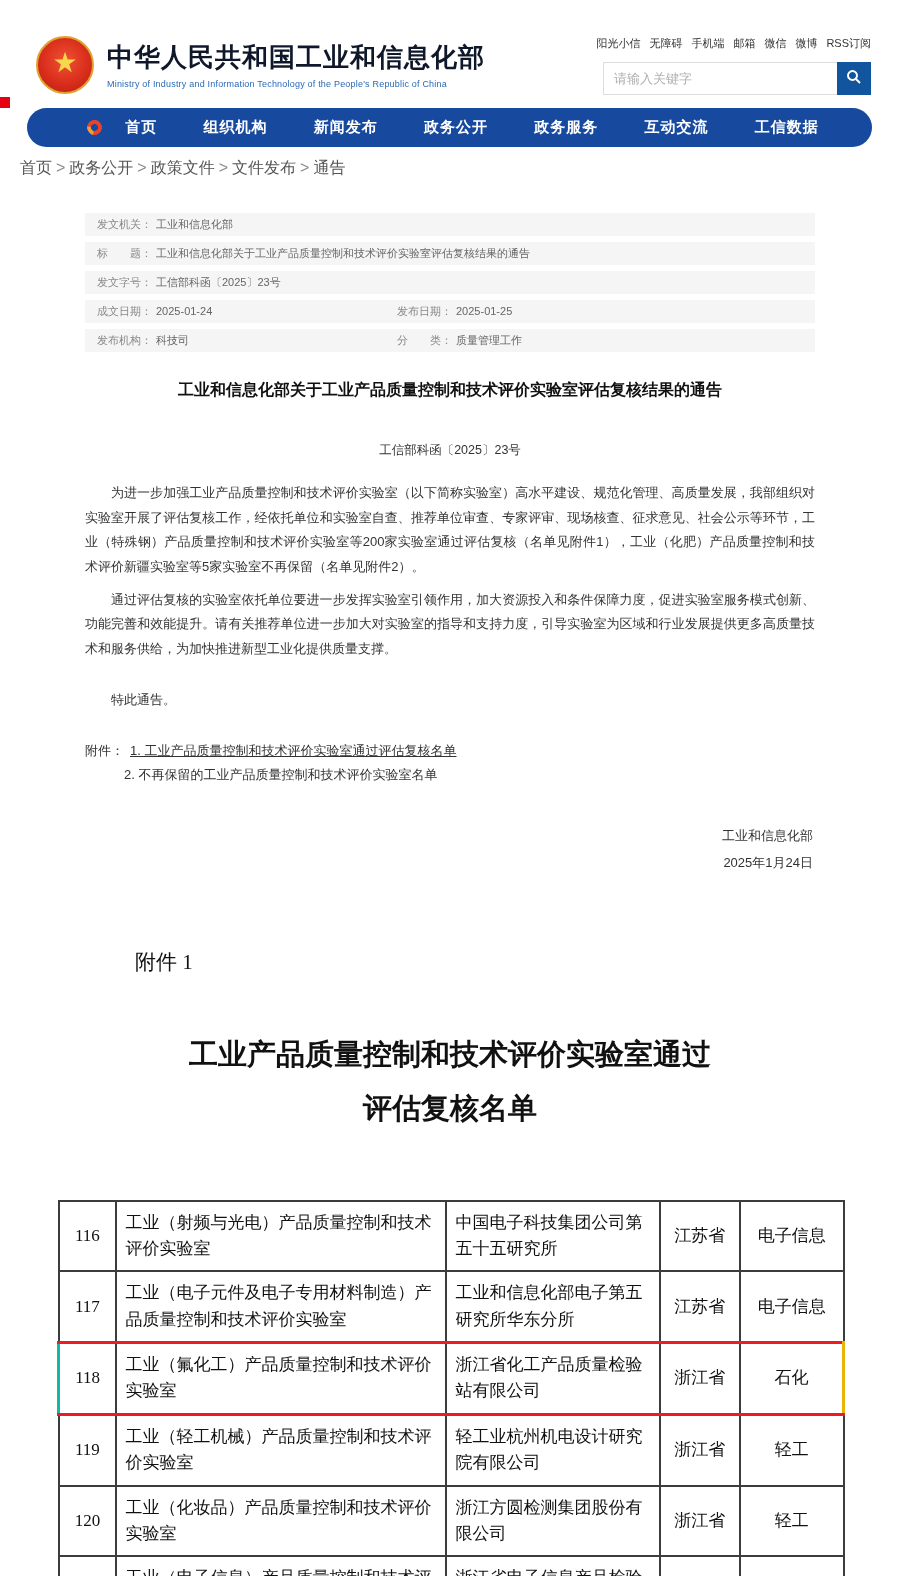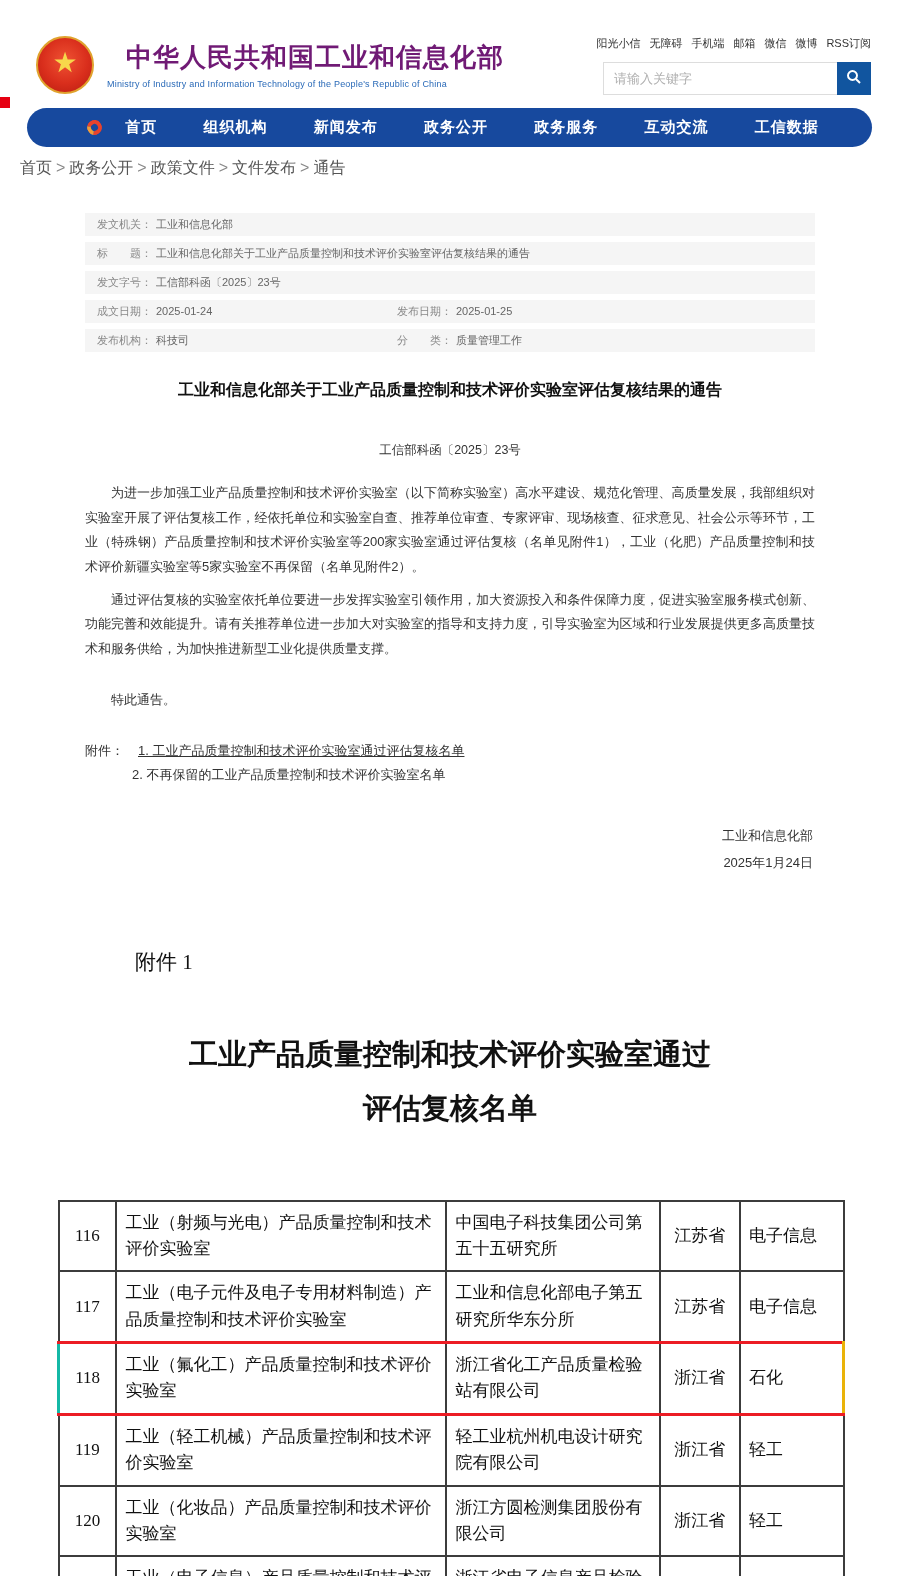--- a/index.html
+++ b/index.html
@@ -12,21 +12,21 @@
 
   
   .site-header { display:flex; justify-content:space-between; padding:34px 28px 0 36px; }
   .header-left { display:flex; align-items:center; gap:13px; }
   .emblem {
     width:58px; height:58px; border-radius:50%; flex:0 0 auto;
     background:radial-gradient(circle at 50% 42%, #ef5233 0%, #d92e1c 55%, #b61c10 100%);
     border:2px solid #e0a32e; display:flex; align-items:center; justify-content:center;
   }
   .emblem .star { color:#f7d74b; font-size:28px; line-height:1; margin-top:-3px; }
-  .site-title { font-size:26px; font-weight:bold; color:#701a75; letter-spacing:1px;margin-left:19px; }
+  .site-title { font-size:26px; font-weight:bold; color:#0f172a; letter-spacing:1px; }
   .site-subtitle { font-size:9px; color:#2a6ab8; margin-top:4px; letter-spacing:.2px; }
   .header-right { width:268px; padding-top:2px; }
   .quick-links { display:flex; align-items:center; justify-content:flex-end; gap:9px; font-size:11px; color:#333; white-space:nowrap; }
   .quick-links a { color:#333; text-decoration:none; cursor:pointer; }
   .bot-icon { width:11px; height:11px; background:#4a7fd4; border-radius:2px; display:inline-block; margin-right:-3px; }
   .search-bar { display:flex; margin-top:11px; height:33px; }
   .search-input {
     flex:1; border:1px solid #ddd; border-right:none; padding:0 10px; font-size:13px; color:#333; outline:none;
     font-family:"Liberation Sans","DejaVu Sans",sans-serif;
   }
@@ -55,41 +55,41 @@
   .meta-pair:first-child { min-width:300px; }
   .meta-label { color:#888; margin-right:4px; white-space:pre; }
   .meta-value { color:#666; }
 
   .notice-title { margin-top:26px; text-align:center; font-size:16px; font-weight:bold; color:#111; line-height:1.5; }
   .doc-number { margin-top:40px; text-align:center; font-size:12.5px; color:#333; }
   .notice-para { margin-top:8px; font-size:13px; line-height:1.9; text-indent:2em; color:#333; text-align:justify; }
   .notice-para.first { margin-top:22px; }
   .standalone { margin-top:26px; }
 
-  .attachments { margin-top:26px; font-size:13px; line-height:1.9; display:flex;gap:8px; }
+  .attachments { margin-top:26px; font-size:13px; line-height:1.9; display:flex; }
   .att-label { white-space:nowrap; }
   .att-items { display:flex; flex-direction:column; }
   .att-items a { color:#333; text-decoration:none; cursor:pointer; }
   .att-items a.underlined { text-decoration:underline;margin-left:6px; }
 
   .signature { margin-top:34px; text-align:right; font-size:13px; line-height:2.1; padding-right:2px; }
 
   
   .serif { font-family:"Liberation Serif","DejaVu Serif",serif; }
   .att1-label { margin:72px 0 0 50px; font-size:21px; color:#111; }
   .att1-title { margin-top:52px; text-align:center; font-size:29px; font-weight:bold; color:#111; line-height:1.85; }
 
   .lab-table-wrap { margin:64px 0 40px -28px; }
   table.lab-table { border-collapse:collapse; width:788px; table-layout:fixed; font-family:"Liberation Serif","DejaVu Serif",serif; }
   table.lab-table td { border:2px solid #3c3c3c; font-size:17px; color:#111; padding:8px 8px; line-height:1.55; }
   td.col-no { width:57px; text-align:center; }
   td.col-lab { width:325px; padding-left:22px; }
   td.col-org { width:210px; padding-left:14px; }
   td.col-prov { width:79px; text-align:center; }
-  td.col-ind { width:102px; padding-left:14px; padding-right:14px; }
+  td.col-ind { width:102px; text-align:center; padding-left:14px; padding-right:14px; }
   tr.highlight td { border-top:3px solid #ec1c24; border-bottom:3px solid #ec1c24; }
   tr.highlight td:first-child { border-left:3px solid #14b8a6; }
   tr.highlight td:last-child { border-right:3px solid #eab308; }
 </style>
 </head>
 <body>
 
 <div class="red-corner"></div>
 
 <header class="site-header">

